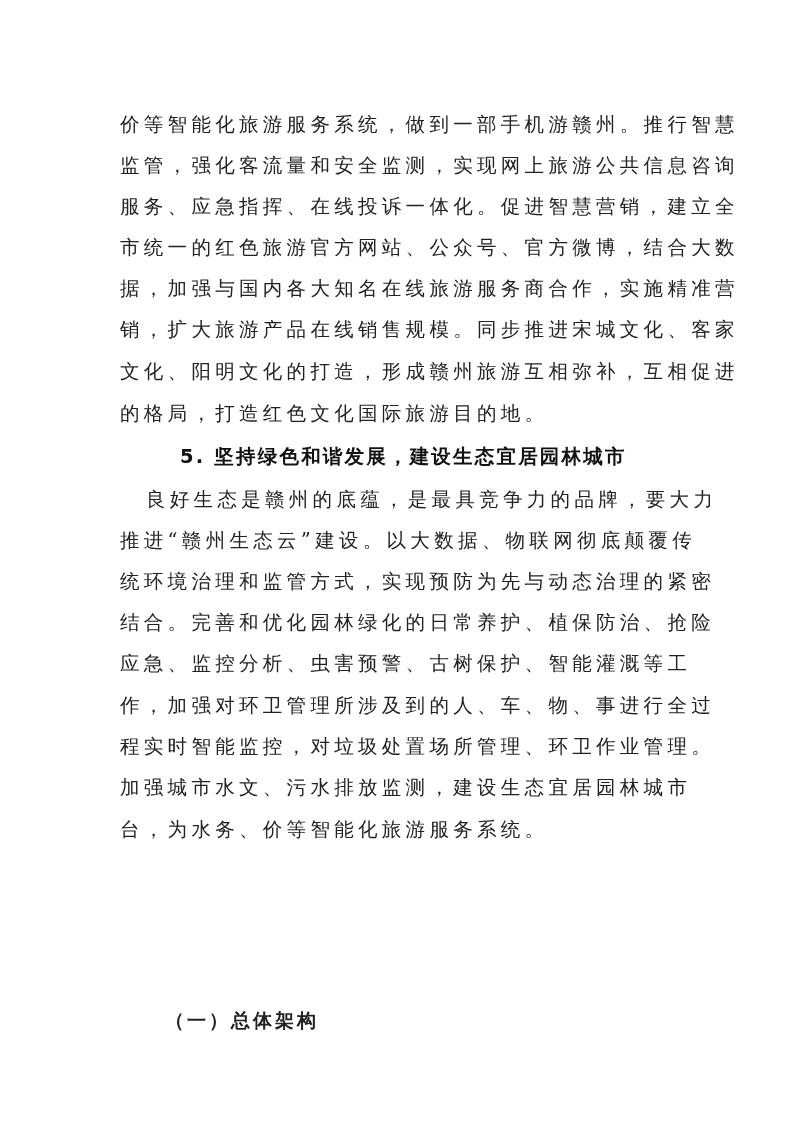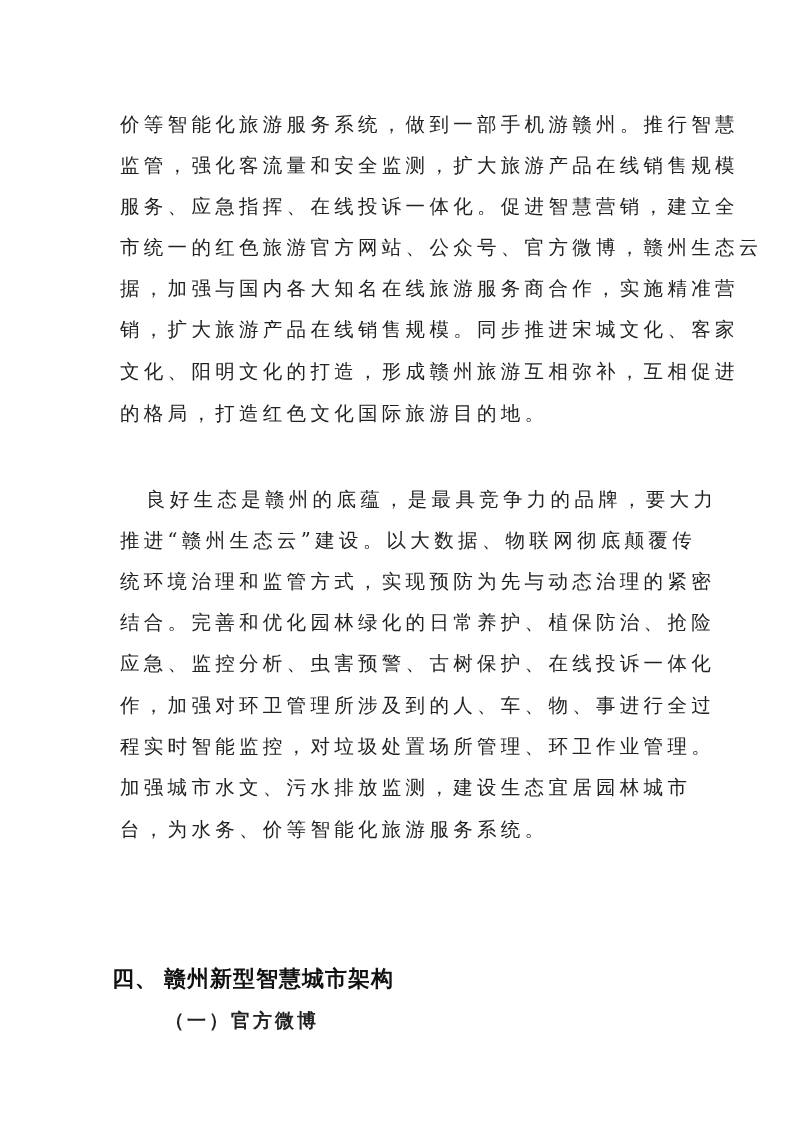--- a/index.html
+++ b/index.html
@@ -19,40 +19,38 @@
            letter-spacing: 3px; color: #222; font-weight: bold;
            font-family: "DejaVu Sans", "Liberation Sans", sans-serif; }
 </style>
 </head>
 <body>
 
 <div class="page">
 
   <div>
     <div class="line" style="top:105px">价等智能化旅游服务系统，做到一部手机游赣州。推行智慧</div>
-    <div class="line" style="top:146px">监管，强化客流量和安全监测，扩大旅游产品在线销售规模</div>
+    <div class="line" style="top:146px">监管，强化客流量和安全监测，实现网上旅游公共信息咨询</div>
     <div class="line" style="top:187px">服务、应急指挥、在线投诉一体化。促进智慧营销，建立全</div>
-    <div class="line" style="top:228px">市统一的红色旅游官方网站、公众号、官方微博，赣州生态云</div>
+    <div class="line" style="top:228px">市统一的红色旅游官方网站、公众号、官方微博，结合大数</div>
     <div class="line" style="top:269px">据，加强与国内各大知名在线旅游服务商合作，实施精准营</div>
     <div class="line" style="top:310px">销，扩大旅游产品在线销售规模。同步推进宋城文化、客家</div>
     <div class="line" style="top:352px">文化、阳明文化的打造，形成赣州旅游互相弥补，互相促进</div>
     <div class="line" style="top:394px">的格局，打造红色文化国际旅游目的地。</div>
   </div>
 
+  <div class="heading5" style="top:437px">5. 坚持绿色和谐发展，建设生态宜居园林城市</div>
 
   <div>
     <div class="line" style="top:480px; left:146px">良好生态是赣州的底蕴，是最具竞争力的品牌，要大力</div>
     <div class="line" style="top:521px">推进“赣州生态云”建设。以大数据、物联网彻底颠覆传</div>
     <div class="line" style="top:562px">统环境治理和监管方式，实现预防为先与动态治理的紧密</div>
     <div class="line" style="top:603px">结合。完善和优化园林绿化的日常养护、植保防治、抢险</div>
-    <div class="line" style="top:644px">应急、监控分析、虫害预警、古树保护、在线投诉一体化</div>
+    <div class="line" style="top:644px">应急、监控分析、虫害预警、古树保护、智能灌溉等工</div>
     <div class="line" style="top:686px">作，加强对环卫管理所涉及到的人、车、物、事进行全过</div>
     <div class="line" style="top:727px">程实时智能监控，对垃圾处置场所管理、环卫作业管理。</div>
     <div class="line" style="top:768px">加强城市水文、污水排放监测，建设生态宜居园林城市</div>
     <div class="line" style="top:810px">台，为水务、价等智能化旅游服务系统。</div>
   </div>
 
-  <div class="h-main">
-    <span class="num">四、</span><span>赣州新型智慧城市架构</span>
-  </div>
-  <div class="h-sub">（一）官方微博</div>
+  <div class="h-sub">（一）总体架构</div>
 
 </div>
 
 </body></html>

